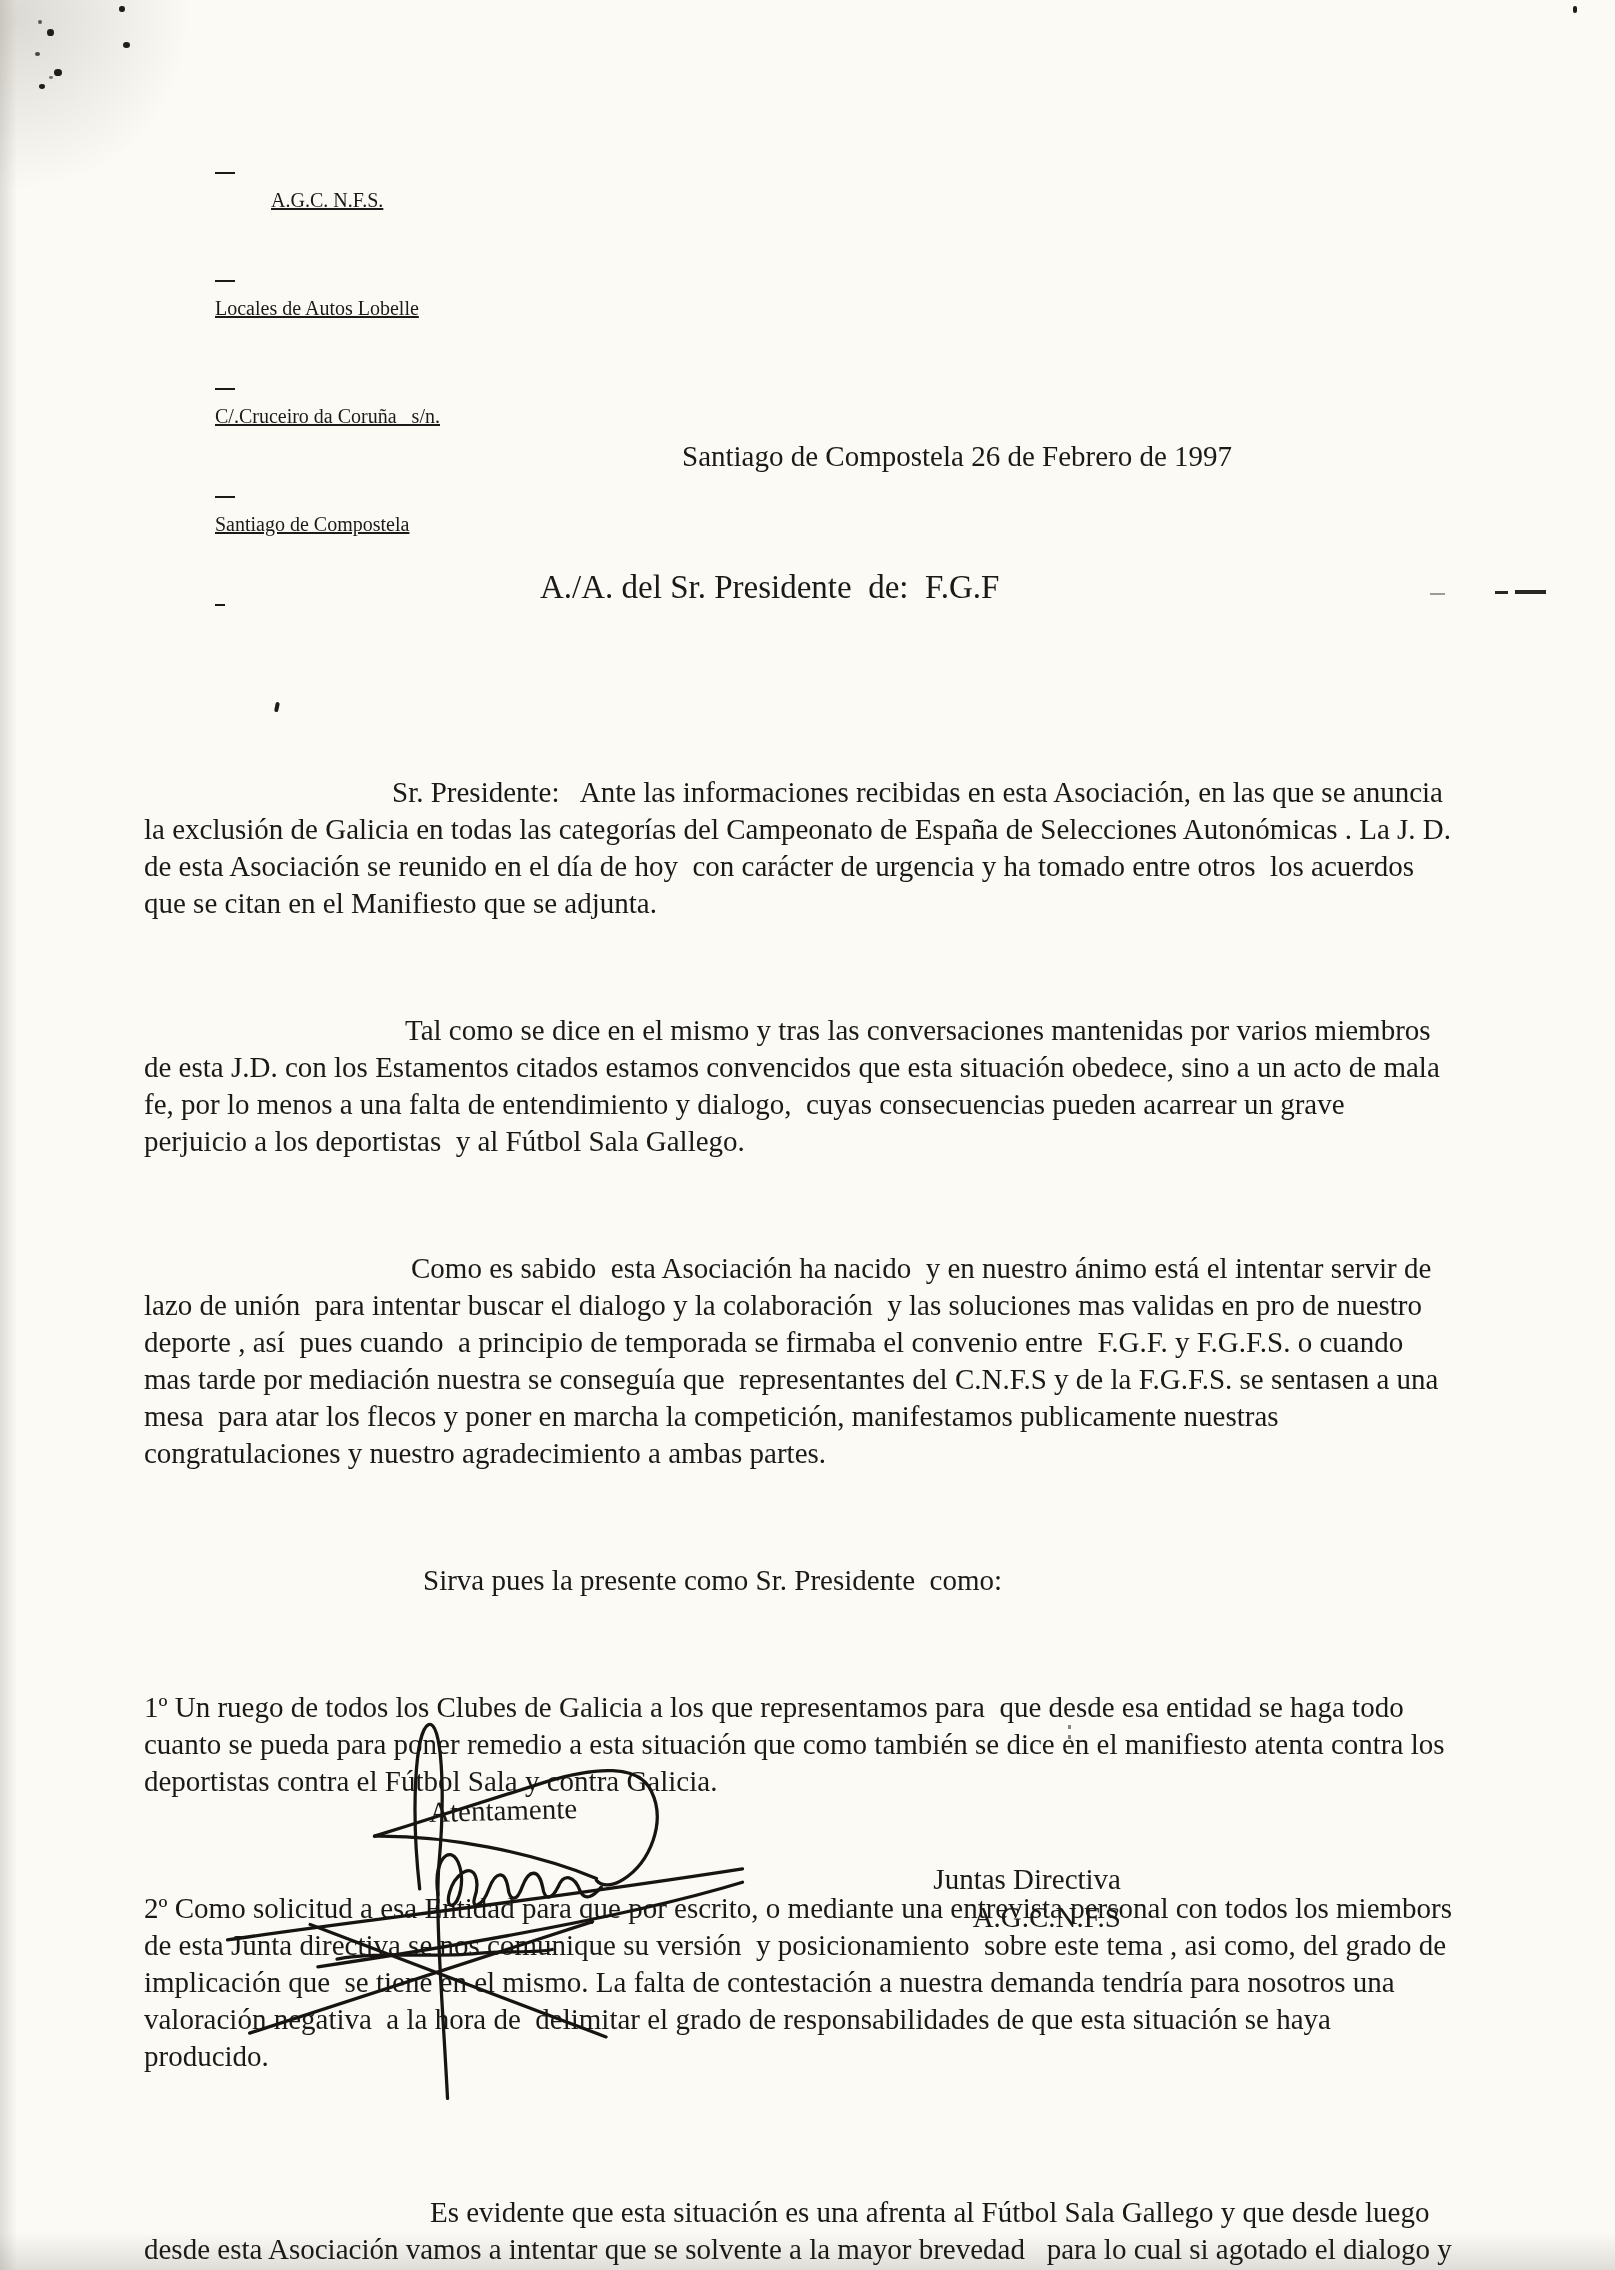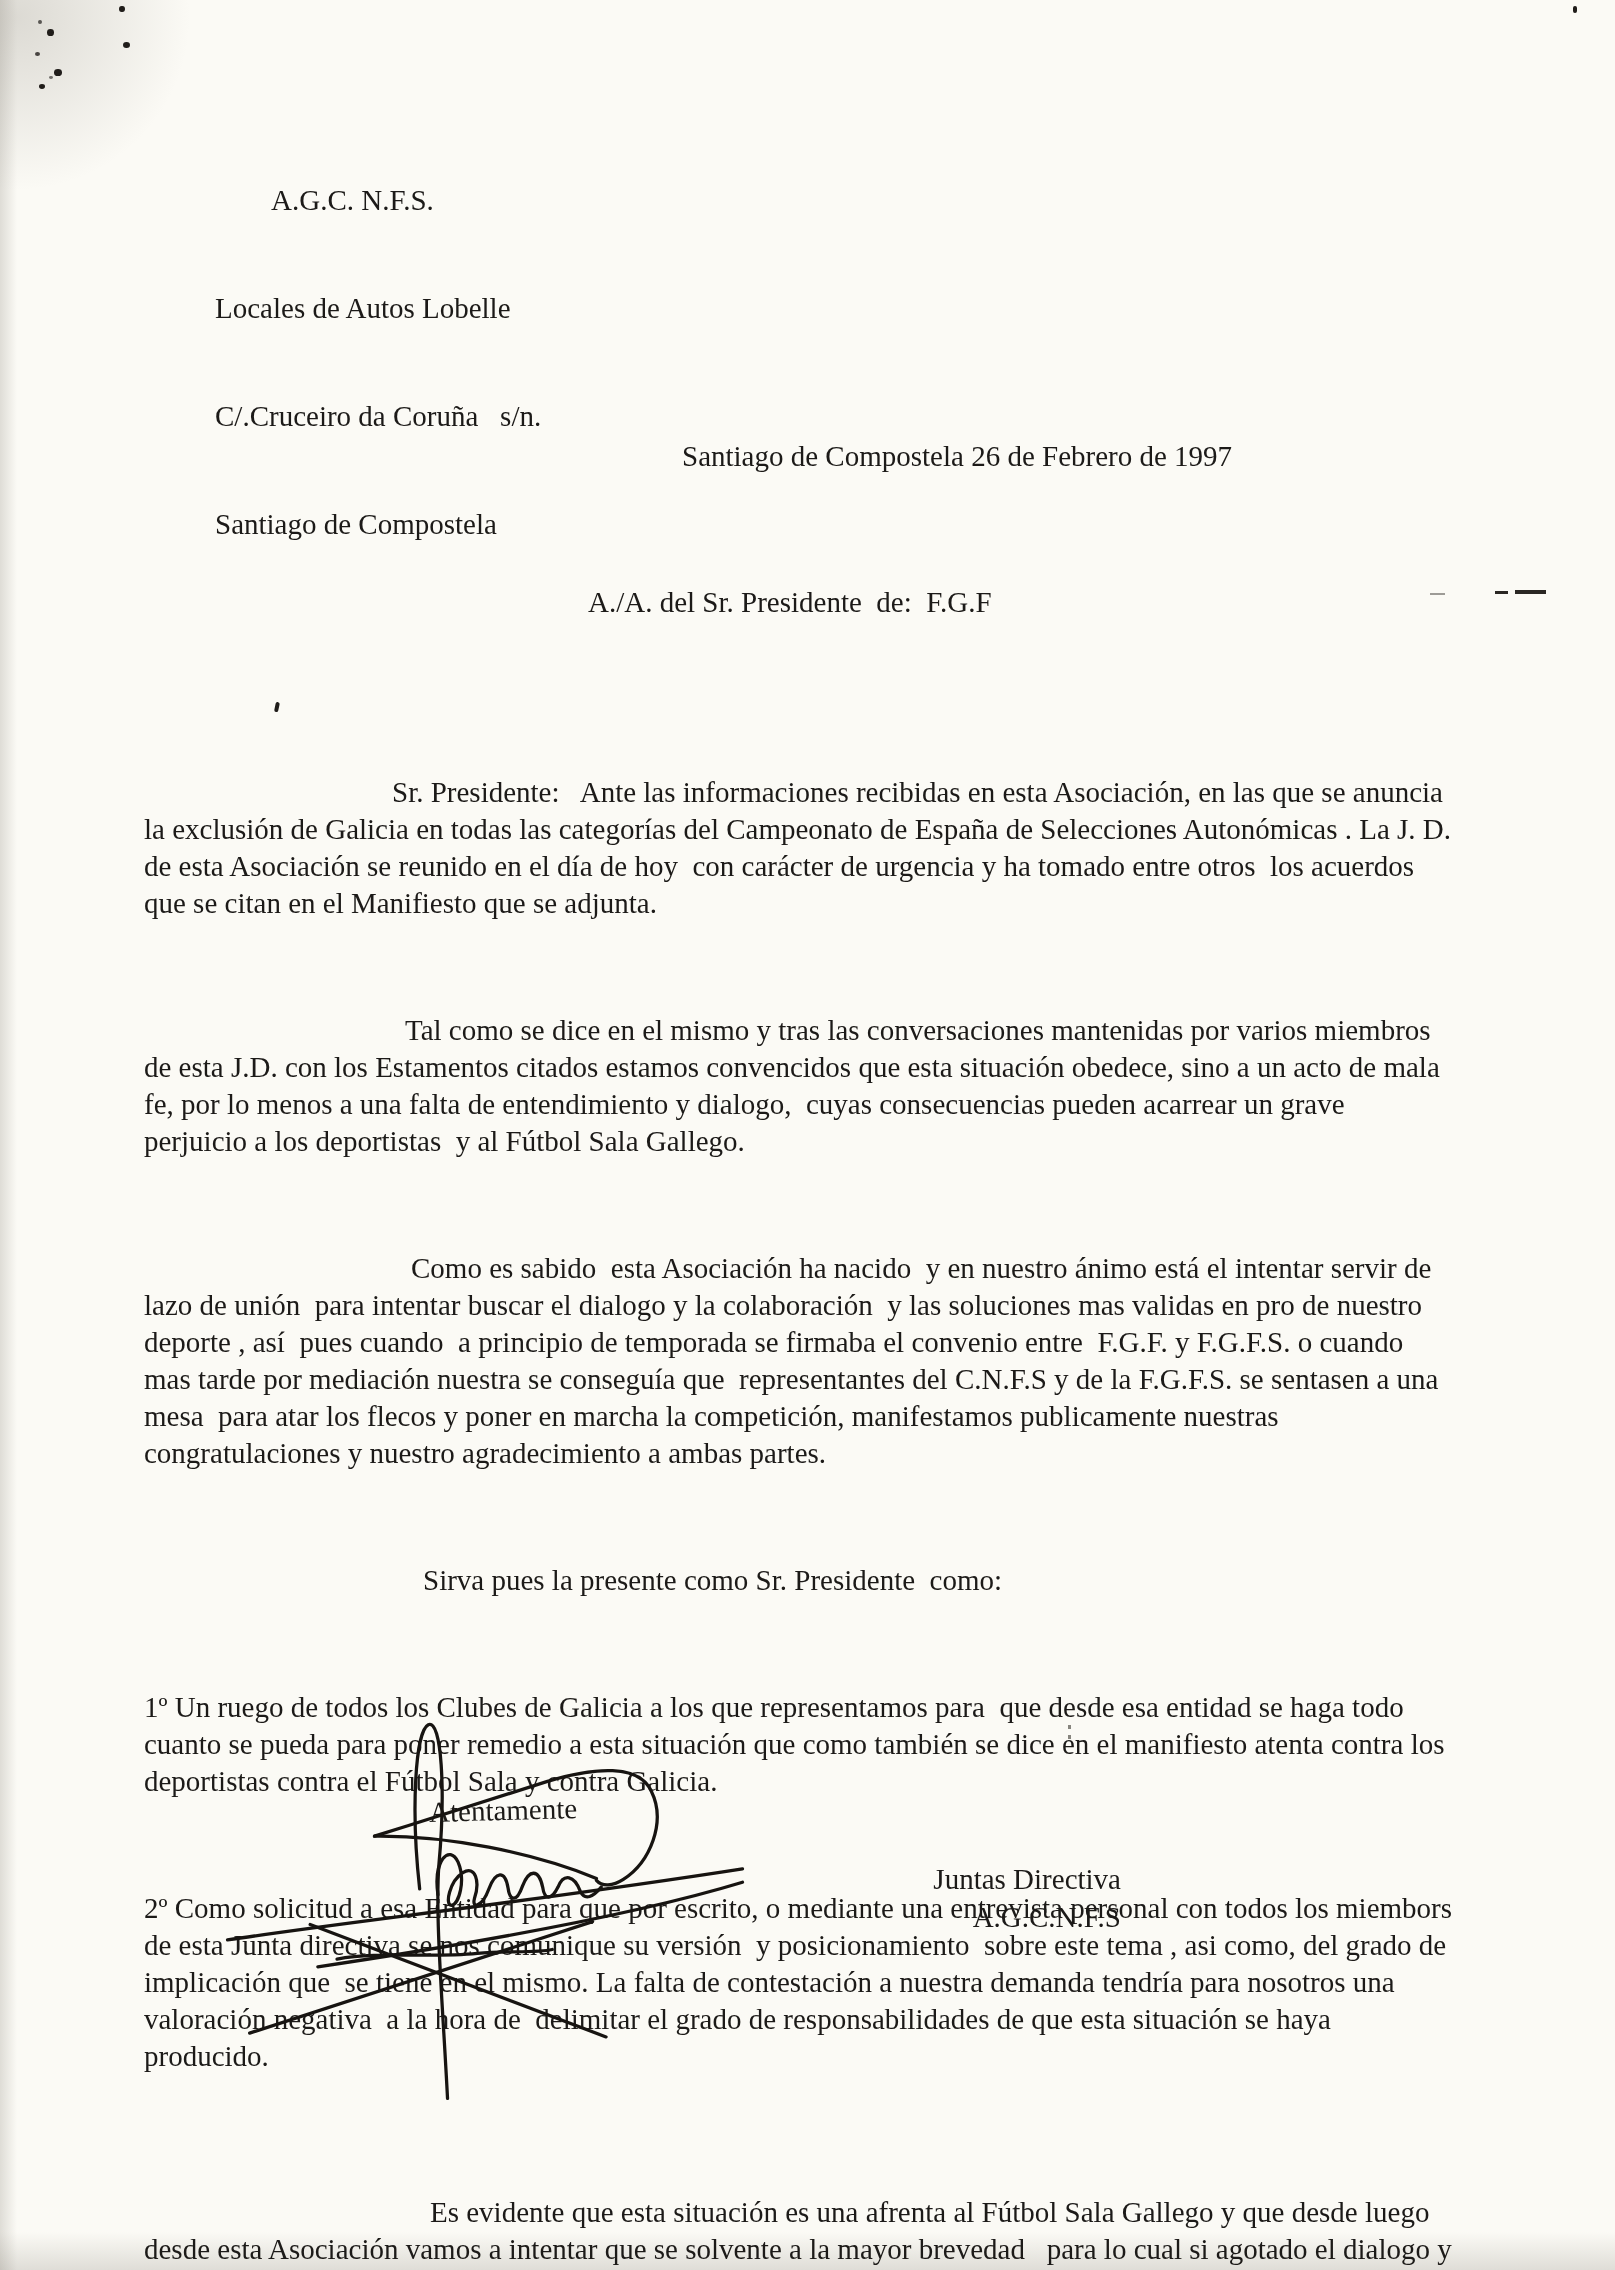--- a/index.html
+++ b/index.html
@@ -17,25 +17,25 @@
   
   .edge-left   { position:absolute; left:0; top:0; bottom:0; width:17.3px;
                  background:linear-gradient(to right, rgba(120,115,105,.22), rgba(120,115,105,0)); }
   .edge-bottom { position:absolute; left:0; right:0; bottom:0; height:38px;
                  background:linear-gradient(to bottom, rgba(110,105,95,0), rgba(110,105,95,.20)); }
   .corner-topleft { position:absolute; left:-58px; top:-58px; width:250px; height:250px;
                  background:radial-gradient(circle at 30% 30%, rgba(140,135,125,.28), rgba(140,135,125,0) 70%); }
   
   .speck { position:absolute; background:#201d1a; border-radius:50%; }
   
-  .sender { position:absolute; left:215px; top:110px; font-size:29px; line-height:36px; white-space:pre; }
+  .sender { position:absolute; left:215px; top:110px; font-size:20px; line-height:36px; white-space:pre;text-decoration:underline; }
   .sender .org { padding-left:56px; }
   
   .dateline  { position:absolute; left:682px; top:440px; font-size:29px; white-space:pre; }
-  .addressee { position:absolute; left:588px; top:569px; font-size:29px; white-space:pre;margin-top:17px; }
+  .addressee { position:absolute; left:540px; top:569px; font-size:33px; white-space:pre; }
   
   .body { position:absolute; left:136px; top:692px; width:1326px;
           font-size:29px; line-height:37px; white-space:pre-wrap; }
   .body p { margin:8px; }
   .p1 { text-indent:248px; }
   .p2 { text-indent:261px; }
   .p3 { text-indent:267px; }
   .p4 { text-indent:279px; }
   .item { text-indent:0; }
   .p5 { text-indent:286px; margin-top:37px !important; }

